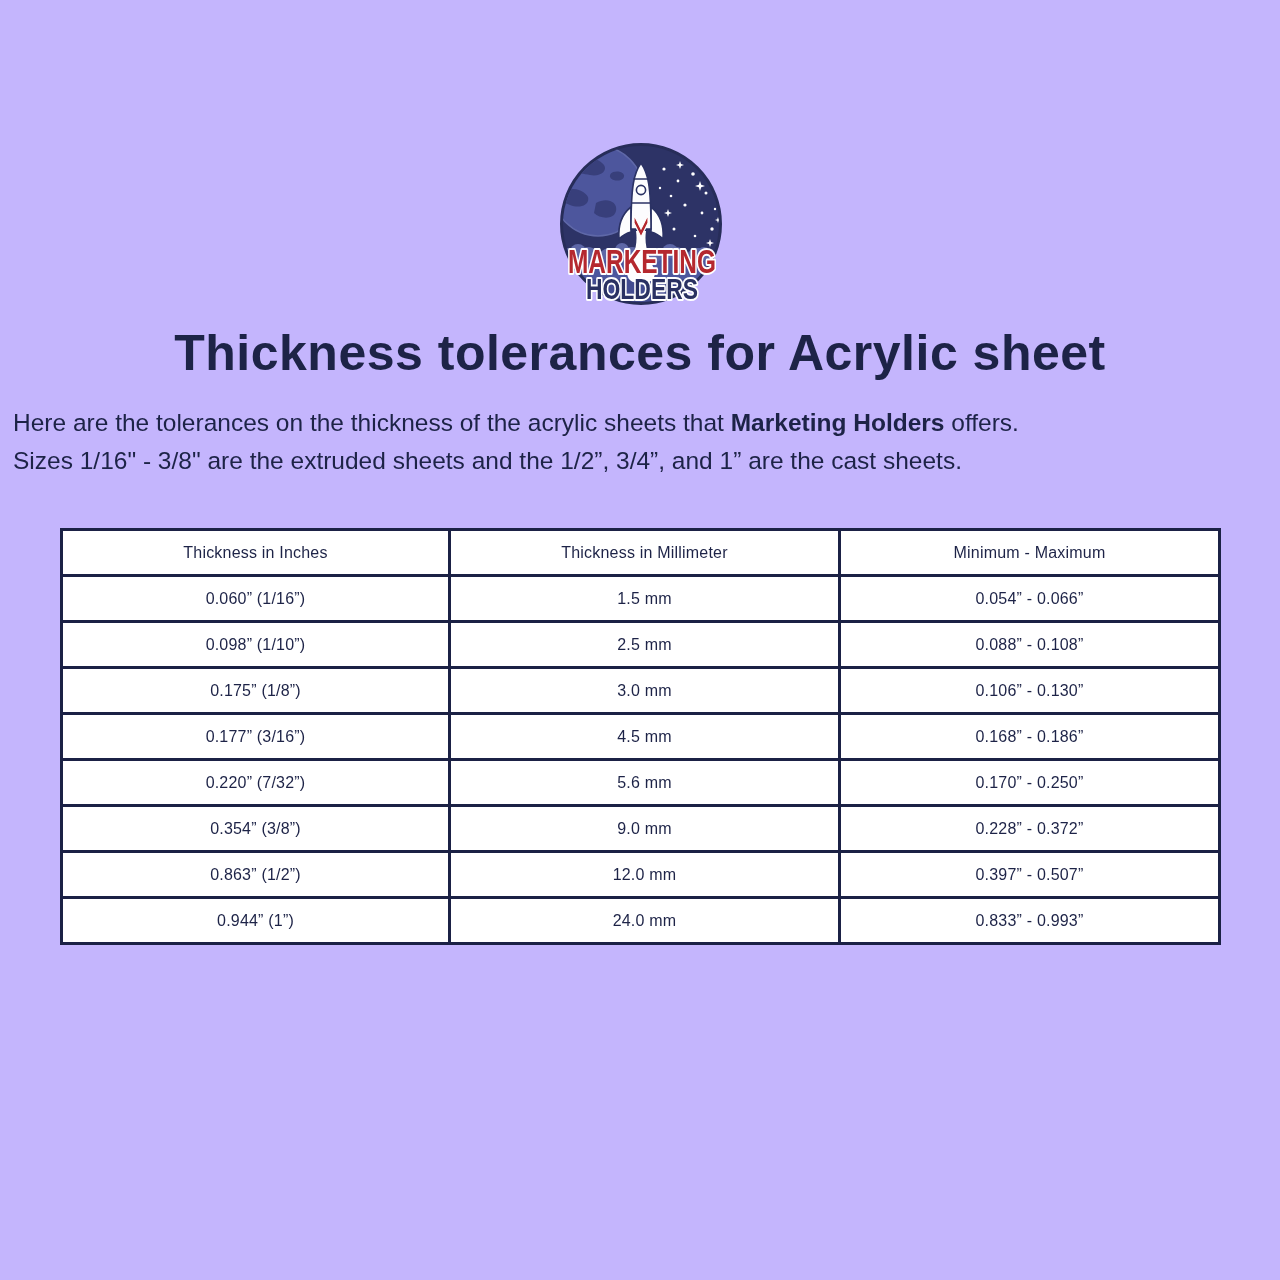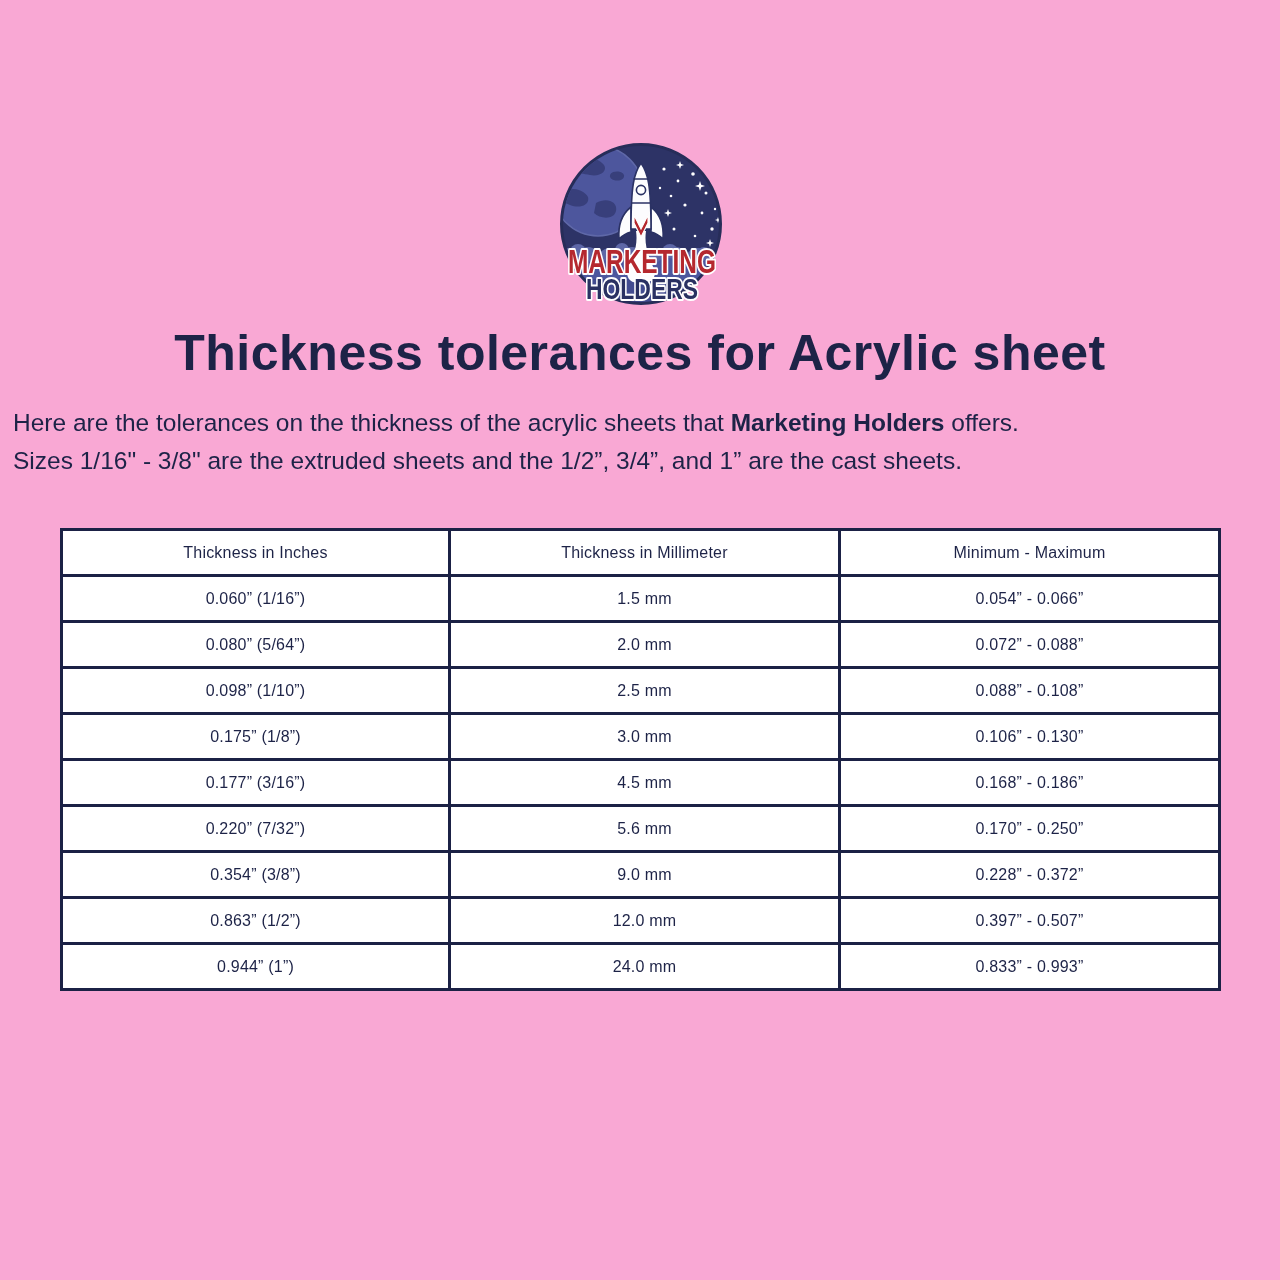--- a/index.html
+++ b/index.html
@@ -1,20 +1,20 @@
 <!DOCTYPE html>
 <html><head>
 <meta charset="utf-8">
 <style>
   html,body{margin:0;padding:0;}
   body{
     width:1280px;height:1280px;background:#ffffff;
     font-family:"Liberation Sans", sans-serif;color:#1d2347;
   }
-  .page{position:relative;width:1280px;height:1280px;overflow:hidden;background:#f9a8d4;}
+  .page{position:relative;width:1280px;height:1280px;overflow:hidden;background:#c4b5fd;}
 
   
   .logo{position:absolute;left:552px;top:141px;width:178px;height:172px;}
   .logo svg{display:block;width:100%;height:100%;}
   .logo-text{font-family:"Liberation Sans", sans-serif;font-weight:bold;paint-order:stroke fill;stroke:#ffffff;stroke-linejoin:round;}
 
   
   .title{
     position:absolute;left:0;top:328px;width:1280px;margin:0;
     text-align:center;font-size:50px;line-height:50px;font-weight:bold;
@@ -153,25 +153,20 @@
         <th>Minimum - Maximum</th>
       </tr>
     </thead>
     <tbody>
         <tr>
           <td>0.060” (1/16”)</td>
           <td>1.5 mm</td>
           <td>0.054” - 0.066”</td>
         </tr>
         <tr>
-          <td>0.080” (5/64”)</td>
-          <td>2.0 mm</td>
-          <td>0.072” - 0.088”</td>
-        </tr>
-        <tr>
           <td>0.098” (1/10”)</td>
           <td>2.5 mm</td>
           <td>0.088” - 0.108”</td>
         </tr>
         <tr>
           <td>0.175” (1/8”)</td>
           <td>3.0 mm</td>
           <td>0.106” - 0.130”</td>
         </tr>
         <tr>

